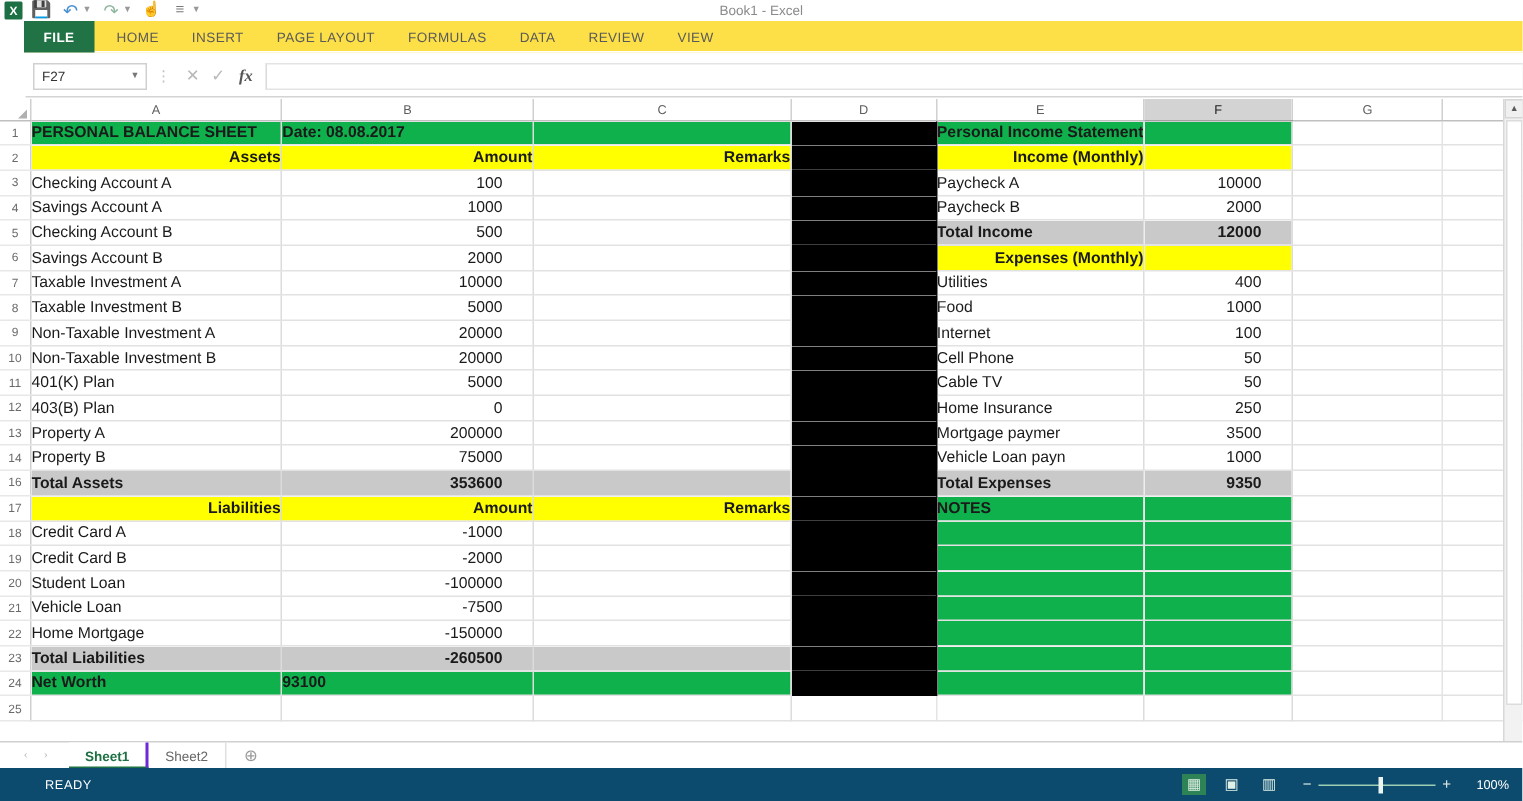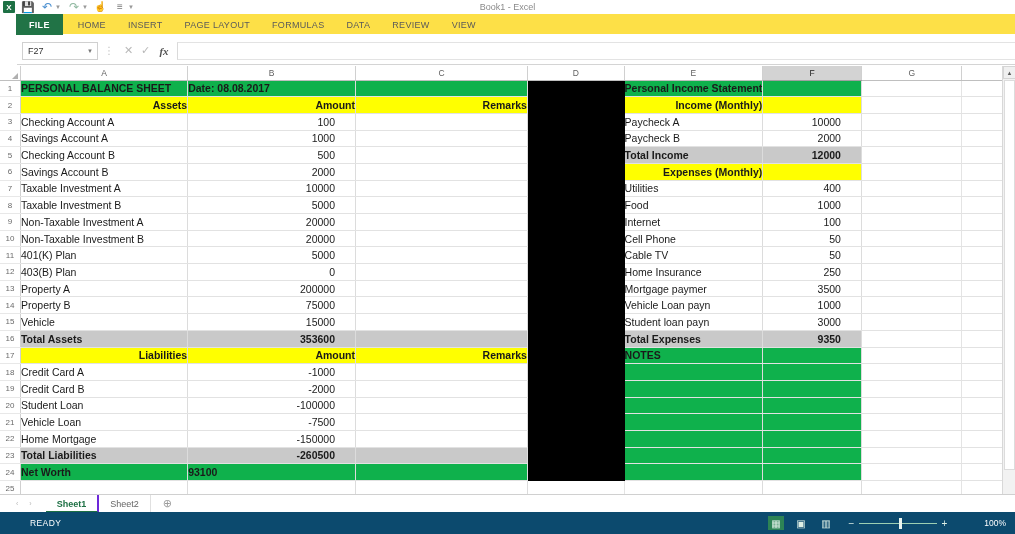--- a/index.html
+++ b/index.html
@@ -155,21 +155,21 @@
   .status-right { margin-left: auto; display: flex; align-items: center; margin-right: 9px; gap: 9px; }
   .viewbtn {
     width: 16px; height: 14px; display: flex; align-items: center; justify-content: center;
     font-size: 10px; color: #dff0e6;
   }
   .viewbtn.active { background: #2d8355; }
   .zoomslider { display: flex; align-items: center; gap: 3px; margin-left: 4px; }
   .zs-minus, .zs-plus { font-size: 10px; color: #dff0e6; width: 9px; text-align: center; }
   .zs-track { width: 78px; height: 1px; background: #9ccfb3; position: relative; }
   .zs-thumb { position: absolute; left: 40px; top: -5px; width: 3px; height: 11px; background: #eaf5ef; }
-  .zoom-pct { font-size: 8.5px; color: #ffffff; width: 28px; text-align: right; margin-left: 20px; }
+  .zoom-pct { font-size: 8.5px; color: #ffffff; width: 28px; text-align: right; }
 </style>
 </head>
 <body>
 
 <div id="app">
 
   <div class="titlebar">
     <div class="win-title">Book1 - Excel</div>
     <div class="qat">
       <span class="xl-logo">X</span>
@@ -385,31 +385,20 @@
             <td class="cell">Property B</td>
             <td class="cell num">75000</td>
             <td class="cell"></td>
             <td class="cell g-black"></td>
             <td class="cell">Vehicle Loan payn</td>
             <td class="cell num">1000</td>
             <td class="cell blank"></td>
             <td class="cell blank"></td>
           </tr>
           <tr>
-            <th class="rowhead">15</th>
-            <td class="cell">Vehicle</td>
-            <td class="cell num">15000</td>
-            <td class="cell"></td>
-            <td class="cell g-black"></td>
-            <td class="cell">Student loan payn</td>
-            <td class="cell num">3000</td>
-            <td class="cell blank"></td>
-            <td class="cell blank"></td>
-          </tr>
-          <tr>
             <th class="rowhead">16</th>
             <td class="cell g-gray">Total Assets</td>
             <td class="cell g-gray num">353600</td>
             <td class="cell g-gray"></td>
             <td class="cell g-black"></td>
             <td class="cell g-gray">Total Expenses</td>
             <td class="cell g-gray num">9350</td>
             <td class="cell blank"></td>
             <td class="cell blank"></td>
           </tr>

